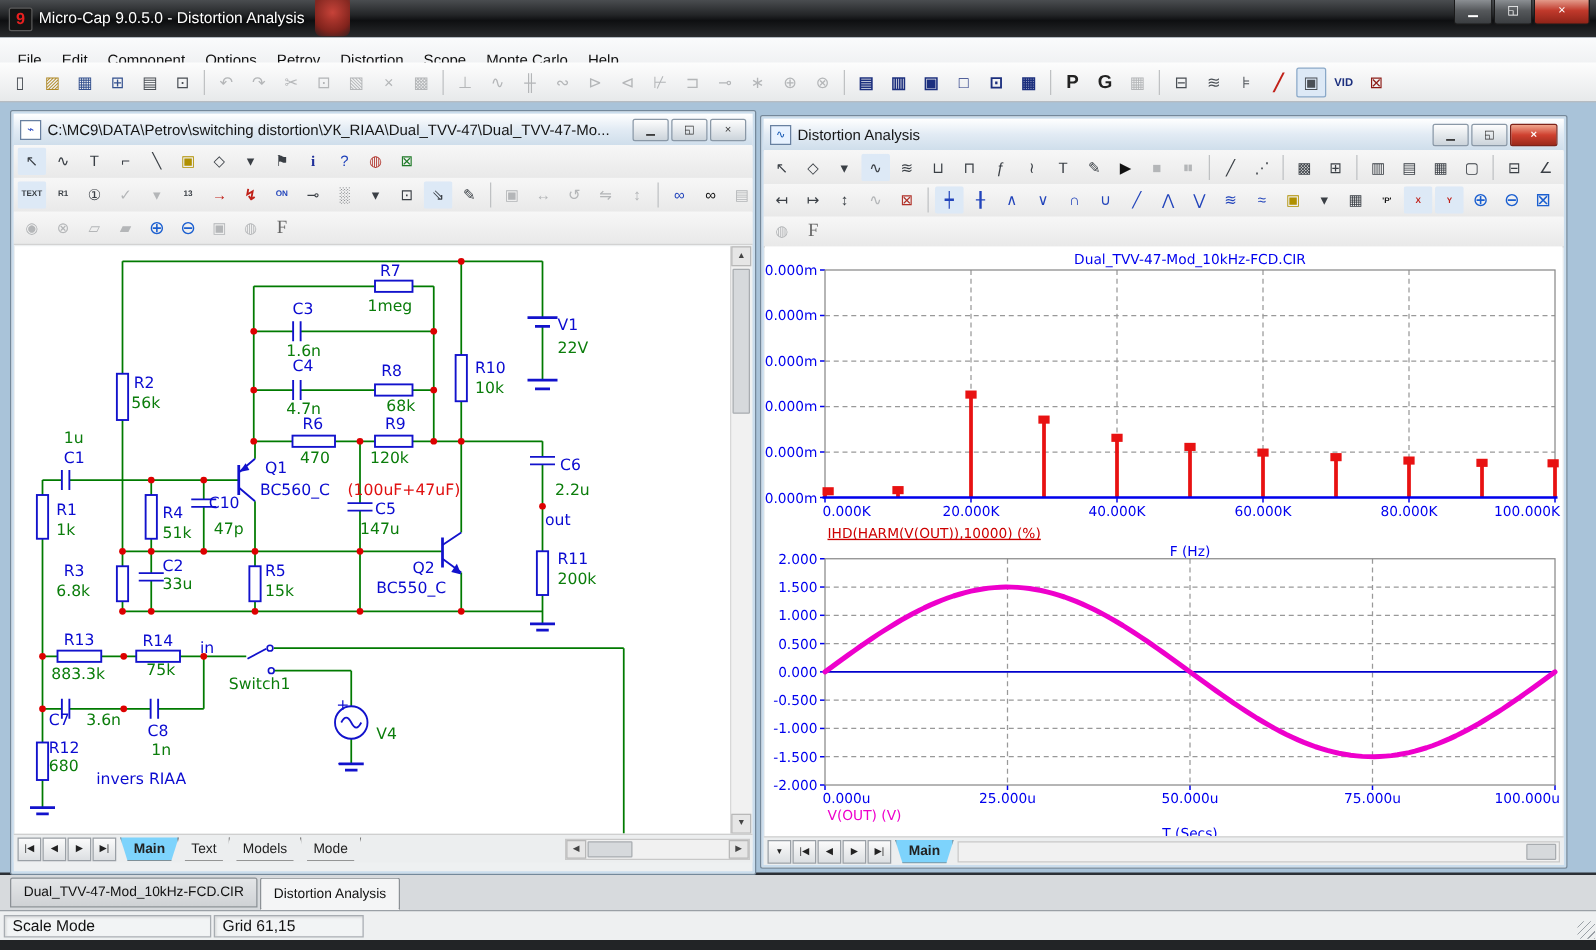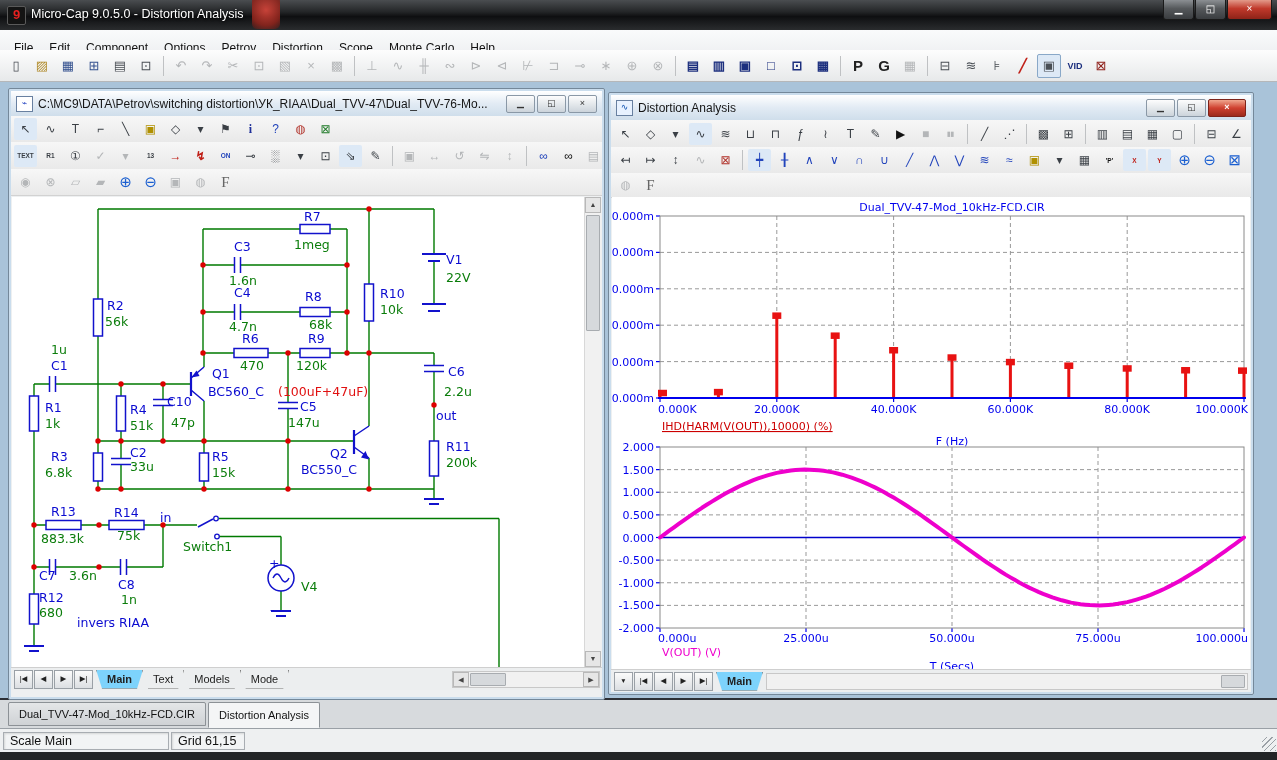--- a/index.html
+++ b/index.html
@@ -168,21 +168,21 @@
       <div class="ticon active-icon">▣</div>
       <div class="ticon c-vi">VID</div>
       <div class="ticon c-darkred">⊠</div>
     </div>
 
   <div class="mdi">
 
     <div class="window win-left">
       <div class="wtitle">
         <div class="wicon">⌁</div>
-        <div class="wtitle-text">C:\MC9\DATA\Petrov\switching distortion\УК_RIAA\Dual_TVV-47\Dual_TVV-76-Mo...</div>
+        <div class="wtitle-text">C:\MC9\DATA\Petrov\switching distortion\УК_RIAA\Dual_TVV-47\Dual_TVV-47-Mo...</div>
         <div class="wbtn">▁</div>
         <div class="wbtn">◱</div>
         <div class="wbtn">×</div>
       </div>
       <div class="wtools" style="top:27px;height:26px;">
           <div class="sicon active-icon">↖</div>
           <div class="sicon ">∿</div>
           <div class="sicon ">T</div>
           <div class="sicon ">⌐</div>
           <div class="sicon ">╲</div>
@@ -628,18 +628,18 @@
       </div>
     </div>
   </div>
 
   <div class="doctabs">
     <div class="doctab">Dual_TVV-47-Mod_10kHz-FCD.CIR</div>
     <div class="doctab on">Distortion Analysis</div>
   </div>
 
   <div class="statusbar">
-    <div class="scell" style="width:166px;">Scale Main</div>
-    <div class="scell" style="width:74px;margin-left:2px;">Grid 61,15</div>
+    <div class="scell" style="width:166px;">Scale Mode</div>
+    <div class="scell" style="width:120px;margin-left:2px;">Grid 61,15</div>
     <div class="grip"></div>
   </div>
   <div class="bottomstrip"></div>
 </div>
 
 </body></html>

